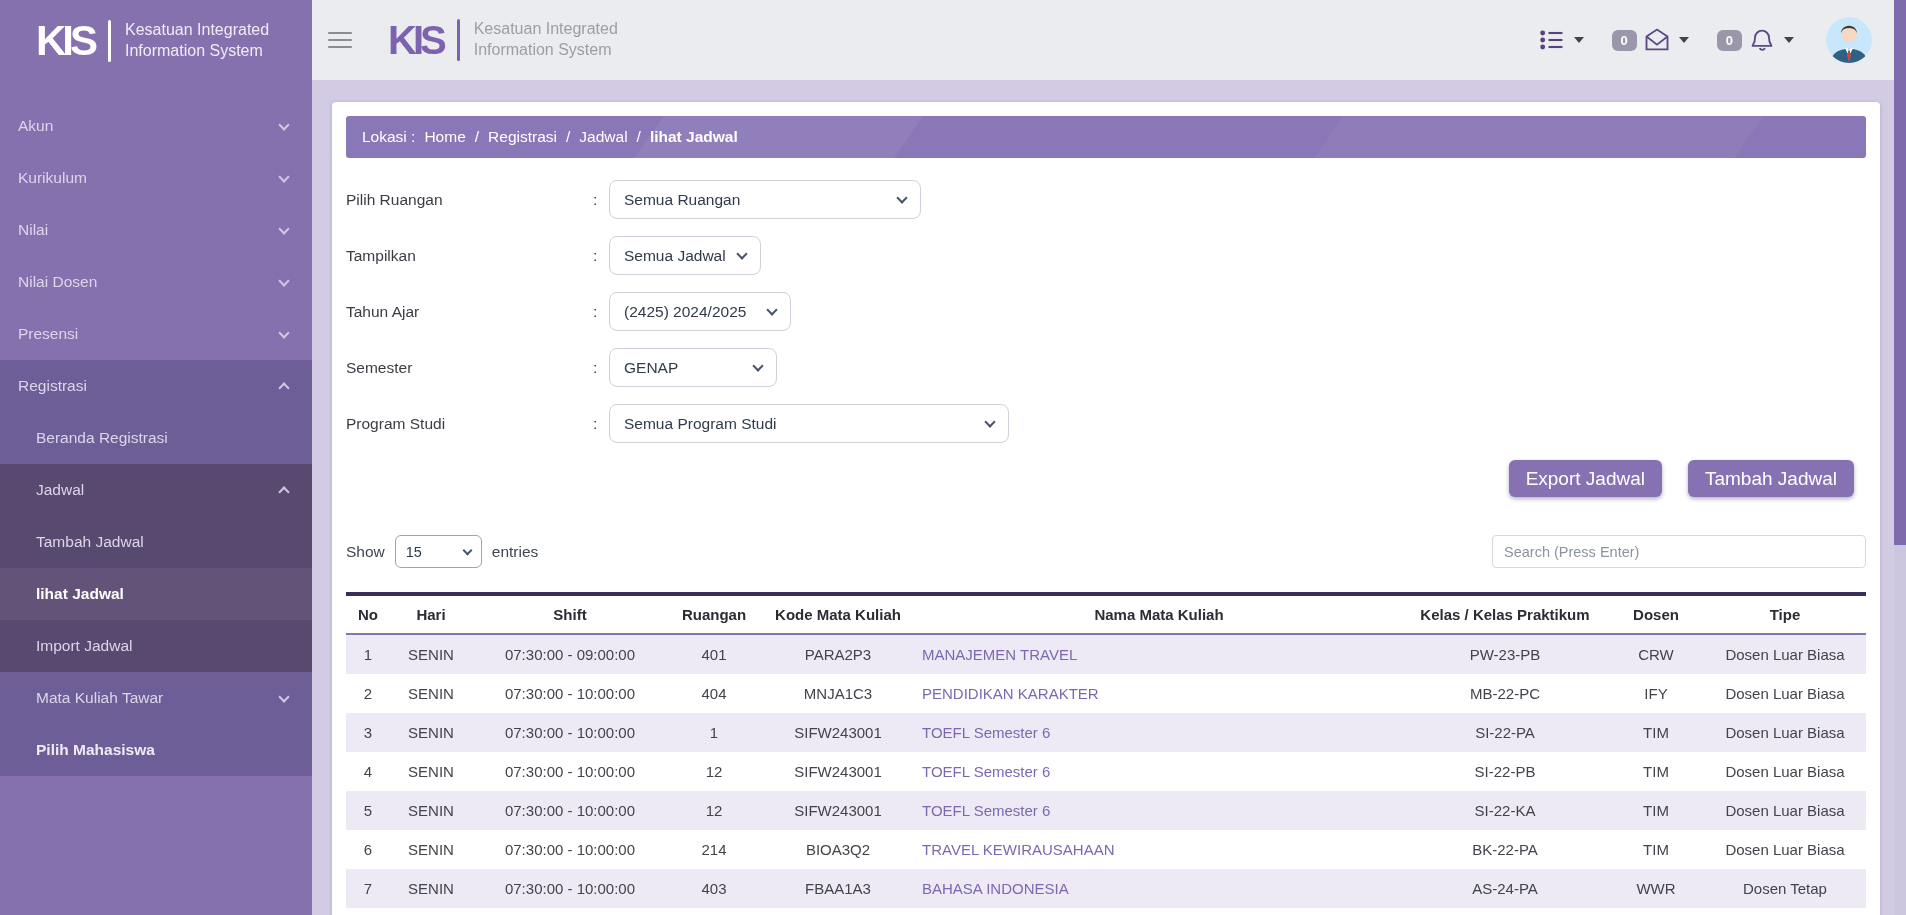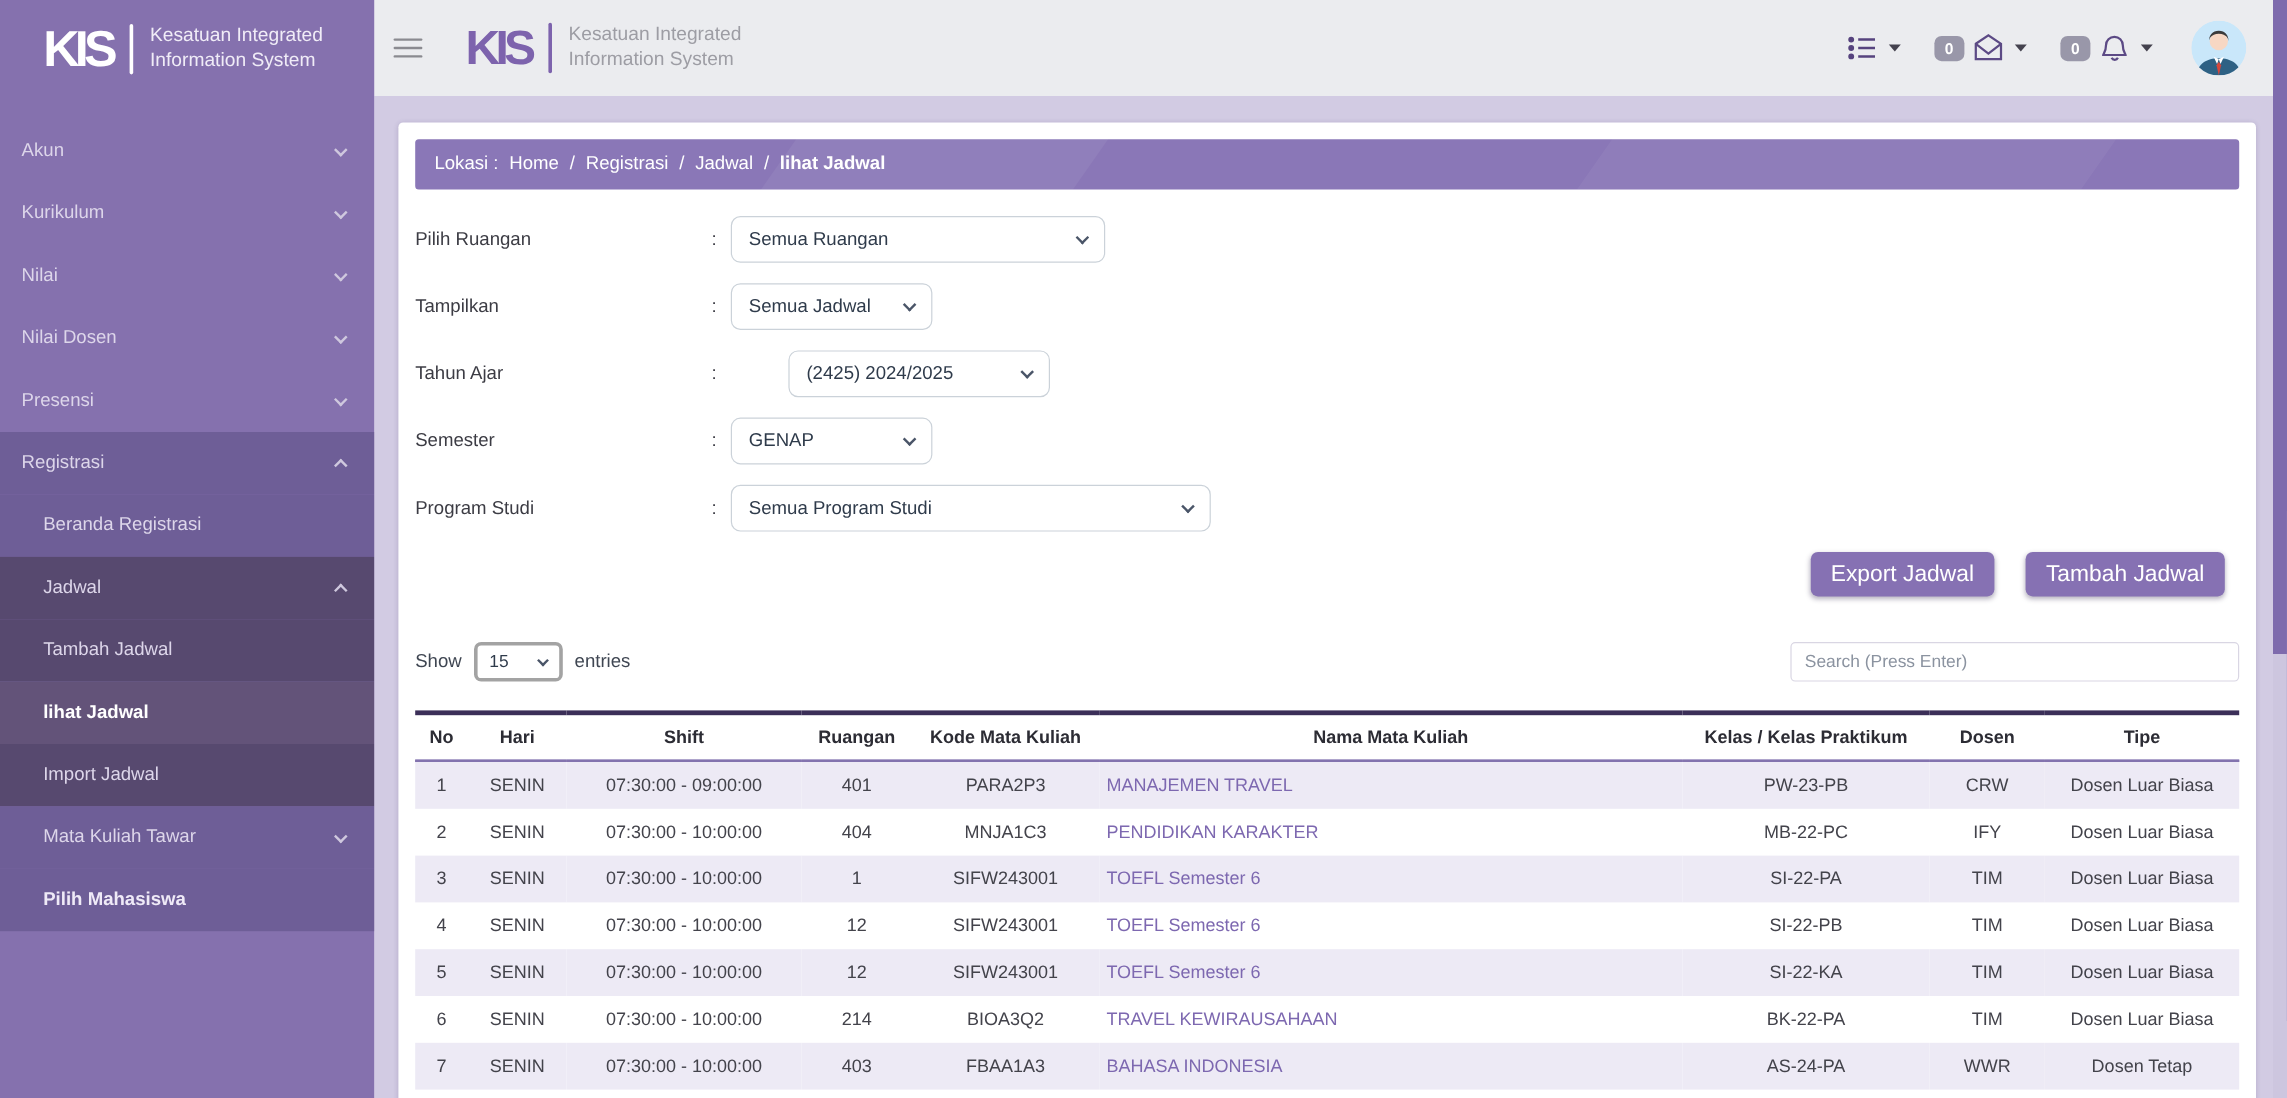--- a/index.html
+++ b/index.html
@@ -57,32 +57,32 @@
   .crumb-label { position:relative; z-index:1; }
 
   
   .filters { margin-top:22px; }
   .filter-row { display:flex; align-items:center; margin-bottom:17px; font-size:15.5px; color:#3c3c44; }
   .filter-label { width:247px; }
   .filter-colon { width:16px; color:#3c3c44; }
   .selectbox { height:39px; border:1px solid #cbd2d9; border-radius:8px; display:flex; align-items:center; justify-content:space-between; padding:0 14px; color:#2f3b4b; cursor:pointer; background:#fff; }
   .selectbox .chev { border-color:#4a5568; }
   .filter-row:nth-child(1) .selectbox { width:312px; }
-  .filter-row:nth-child(2) .selectbox { width:168px; }
-  .filter-row:nth-child(3) .selectbox { width:218px;margin-left:48px; }
+  .filter-row:nth-child(2) .selectbox { width:152px; }
+  .filter-row:nth-child(3) .selectbox { width:182px; }
   .filter-row:nth-child(4) .selectbox { width:168px; }
   .filter-row:nth-child(5) .selectbox { width:400px; }
 
   
   .actions-row { display:flex; justify-content:flex-end; gap:26px; margin-top:16px; padding-right:12px; }
   .btn { background:#8671b3; color:#fff; border:none; border-radius:6px; height:37px; padding:0 17px; font-size:19px; font-family:inherit; cursor:pointer; box-shadow:0 2px 4px rgba(40,30,70,.35); }
 
   
   .list-controls { display:flex; align-items:center; margin-top:38px; font-size:15.5px; color:#3f4652; }
-  .mini-select { width:74px; height:33px; border:3px solid #a3a3a3; border-radius:6px; display:flex; align-items:center; justify-content:space-between; padding:0 10px; margin:0 10px; cursor:pointer; color:#2f3b4b; font-size:14.5px; }
+  .mini-select { width:87px; height:33px; border:1px solid #a3a3a3; border-radius:6px; display:flex; align-items:center; justify-content:space-between; padding:0 10px; margin:0 10px; cursor:pointer; color:#2f3b4b; font-size:14.5px; }
   .mini-select .chev { border-color:#4a5568; width:7px; height:7px; }
   .search-input { margin-left:auto; width:374px; height:33px; border:1px solid #d9d6e3; border-radius:4px; padding:0 11px; font-size:14.5px; font-family:inherit; color:#3b82f6; outline:none; }
   .search-input::placeholder { color:#8b93a0; }
 
   
   table { width:100%; border-collapse:collapse; margin-top:24px; table-layout:fixed; font-size:15px; }
   thead th { border-top:4px solid #3b2f58; border-bottom:2px solid #8373ae; padding:10px 6px; color:#2c2c34; font-weight:bold; text-align:center; }
   tbody td { padding:11px 6px; color:#43434b; text-align:center; }
   tbody tr:nth-child(odd) { background:#edeaf5; }
   th:nth-child(1){width:44px;} th:nth-child(2){width:82px;} th:nth-child(3){width:196px;}

